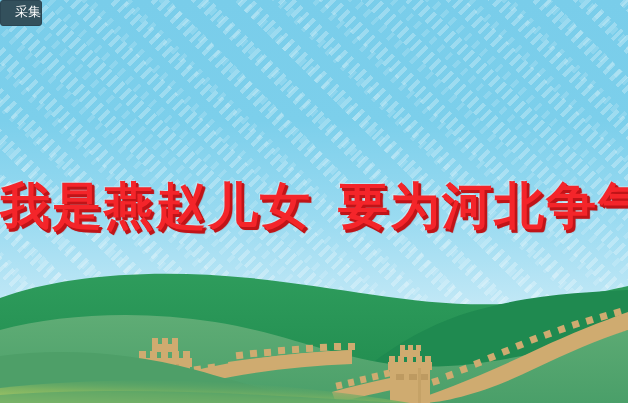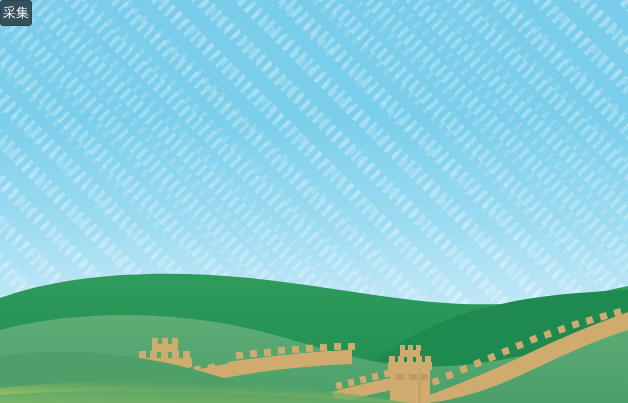--- a/index.html
+++ b/index.html
@@ -84,30 +84,30 @@
     user-select:none;
   }
   .slogan .gap{display:inline-block;width:26px;}
   #line1{top:100px;}
   #line2{top:181px;}
 
   
   .capture-btn{
     position:absolute;
     left:0;top:0;
-    width:32px;height:26px;
+    width:42px;height:26px;
     background:#33505c;
     border:1px solid #2b4552;
     border-radius:3px;
     color:#ffffff;
-    font-family:Liberation Sans, sans-serif;
+    font-family:Liberation Mono, monospace;
     font-size:13px;
     font-weight:normal;
     line-height:24px;
-    text-align:center;
+    text-align:right;
     box-sizing:border-box;
     cursor:pointer;
     letter-spacing:0px;
   }
 </style>
 </head>
 <body>
 
 <div id="stage">
 
@@ -260,16 +260,19 @@
         <rect x="421" y="374" width="7" height="6" fill="#bd9a61"></rect>
         <rect x="418" y="368" width="3" height="35" fill="#bd9a61" opacity=".55"></rect>
       </g>
     </g>
 
     <path d="M0,403 L0,388 C70,380 160,378 250,384 C330,390 380,398 410,403 Z" fill="url(#gGlow)"></path>
     <path d="M0,403 L0,395 C80,389 180,390 280,396 C340,399 380,402 405,403 Z" fill="#4fa169" opacity=".55"></path>
   </svg>
 
 
+  <div class="slogan" id="line2">
+    <span>我是燕赵儿女</span><span class="gap"></span><span>要为河北争气</span>
+  </div>
 
   <div class="capture-btn">采集</div>
 
 </div>
 
 </body></html>

